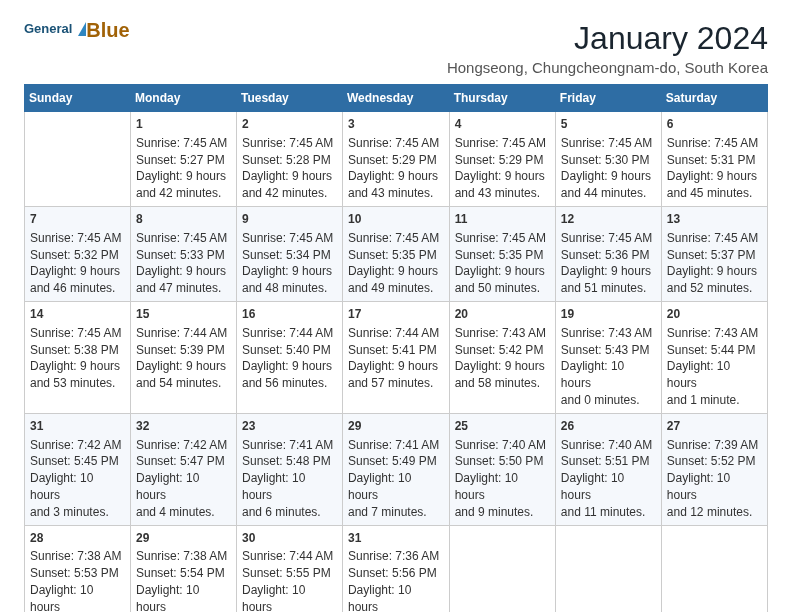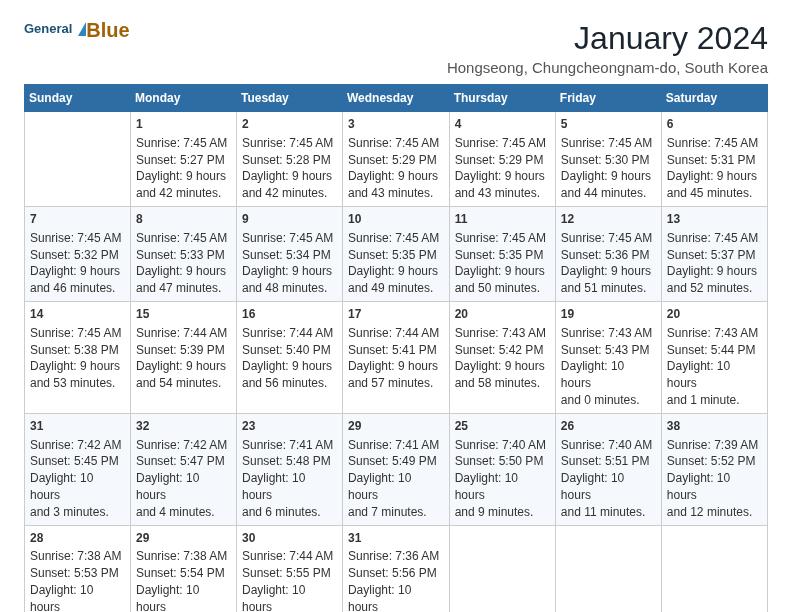--- a/index.html
+++ b/index.html
@@ -298,21 +298,21 @@
 and 9 minutes.</div>
         </td>
         <td>
           <span class="day-num">26</span>
           <div class="day-info" style="white-space: pre-line;">Sunrise: 7:40 AM
 Sunset: 5:51 PM
 Daylight: 10 hours
 and 11 minutes.</div>
         </td>
         <td>
-          <span class="day-num">38</span>
+          <span class="day-num">27</span>
           <div class="day-info" style="white-space: pre-line;">Sunrise: 7:39 AM
 Sunset: 5:52 PM
 Daylight: 10 hours
 and 12 minutes.</div>
         </td>
       </tr>
       <tr>
         <td>
           <span class="day-num">28</span>
           <div class="day-info" style="white-space: pre-line;">Sunrise: 7:38 AM

